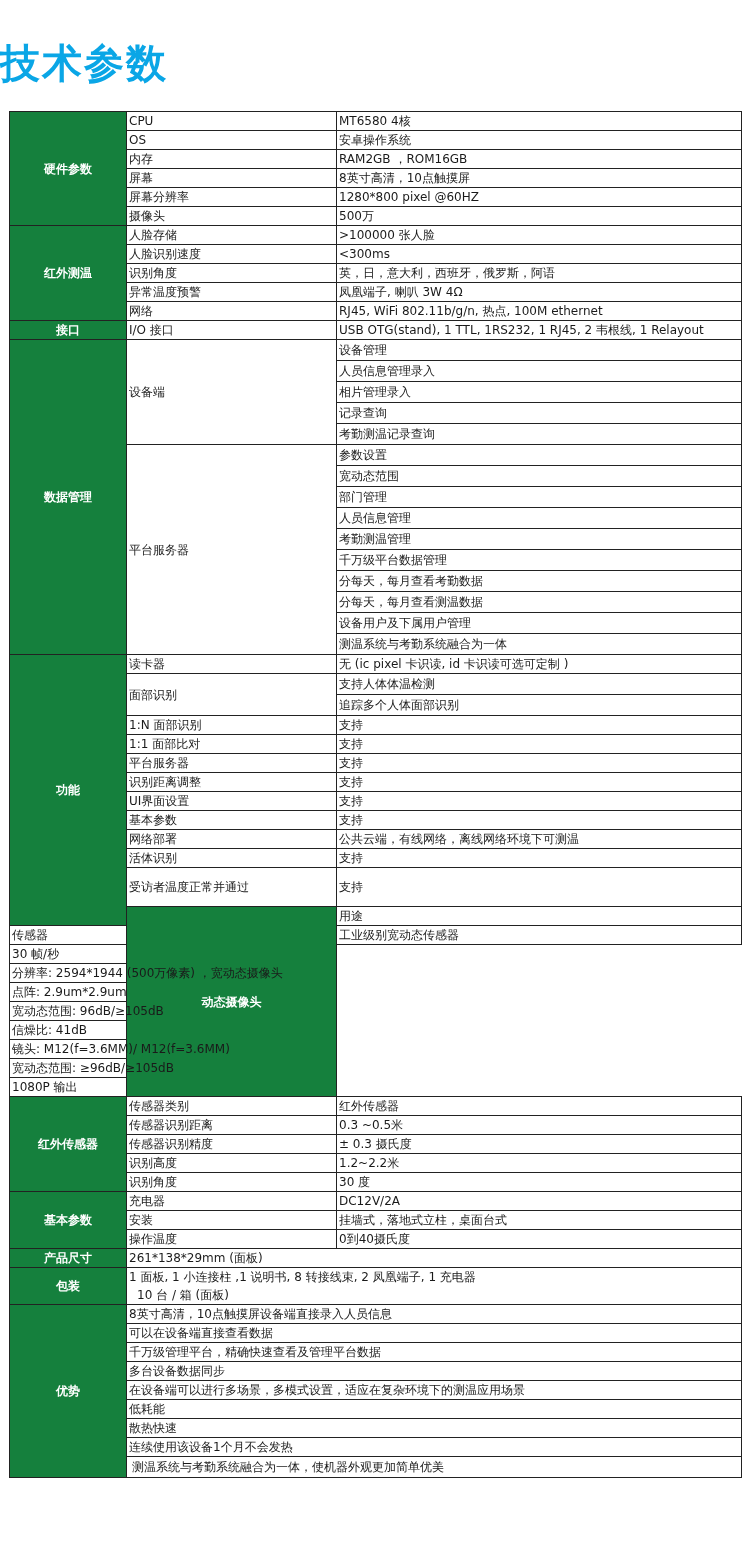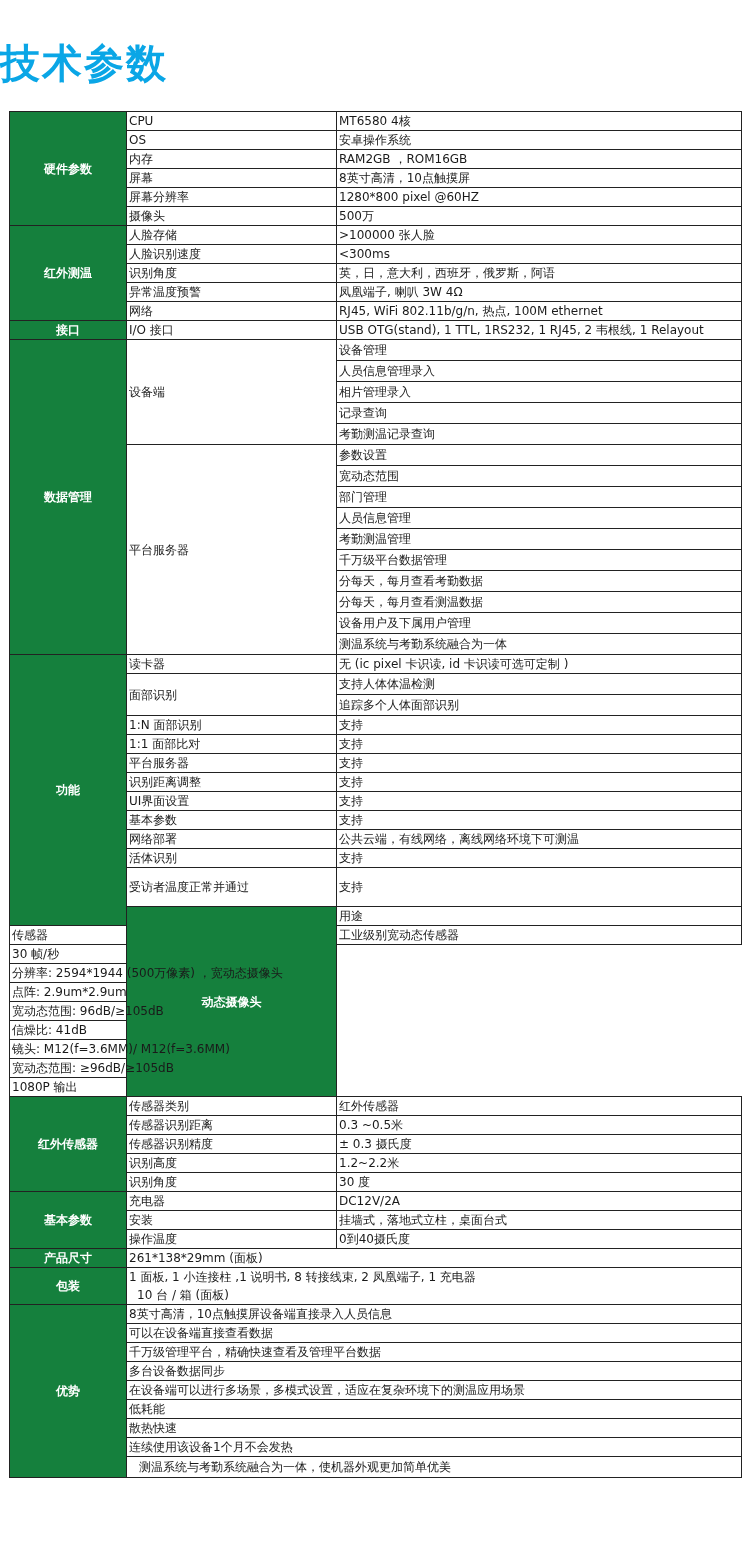--- a/index.html
+++ b/index.html
@@ -285,16 +285,16 @@
     <tr>
         <td colspan="2">低耗能</td>
       </tr>
     <tr>
         <td colspan="2">散热快速</td>
       </tr>
     <tr>
         <td colspan="2">连续使用该设备1个月不会发热</td>
       </tr>
     <tr>
-        <td colspan="2" class="tall-21" style="padding-left:12px">测温系统与考勤系统融合为一体，使机器外观更加简单优美</td>
+        <td colspan="2" class="tall-21" style="padding-left:5px">测温系统与考勤系统融合为一体，使机器外观更加简单优美</td>
       </tr>
   </tbody>
 </table>
 
 </body></html>

